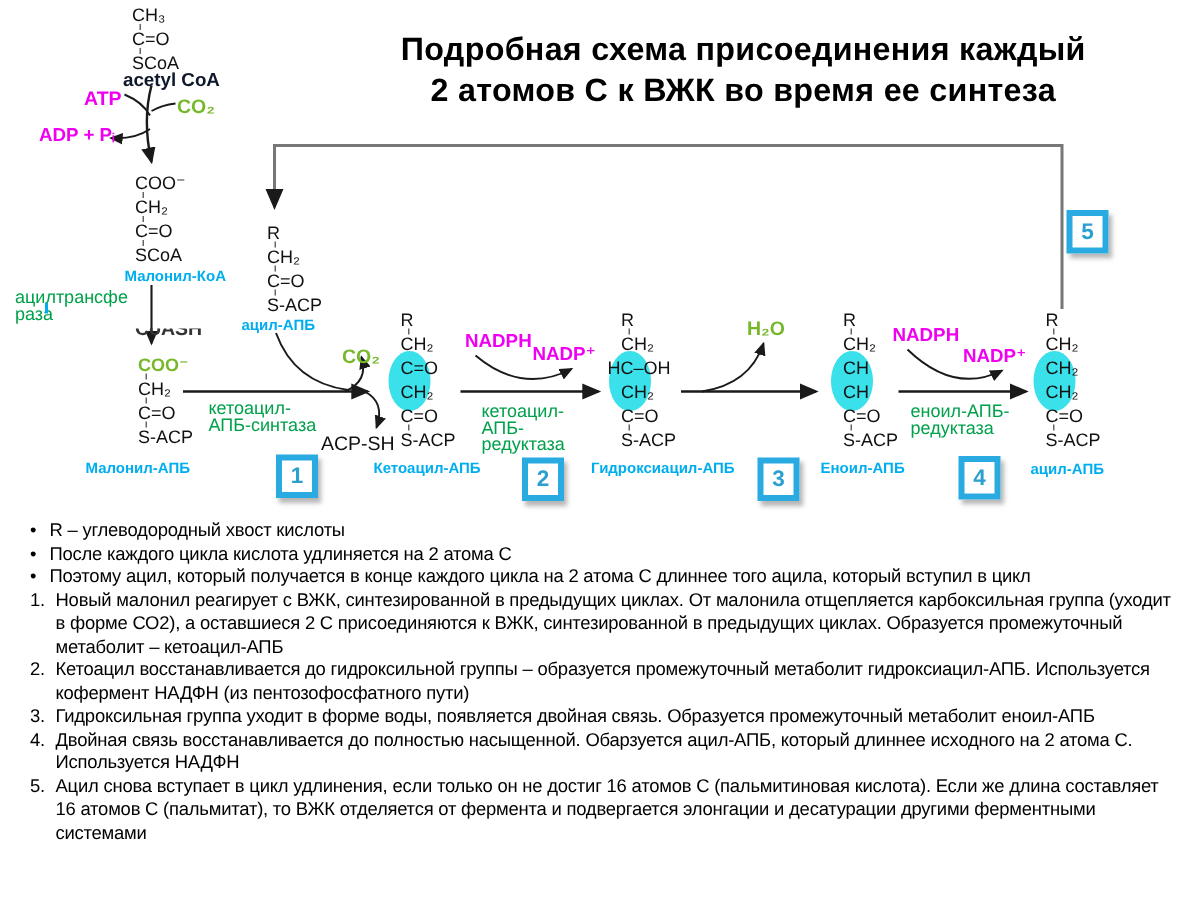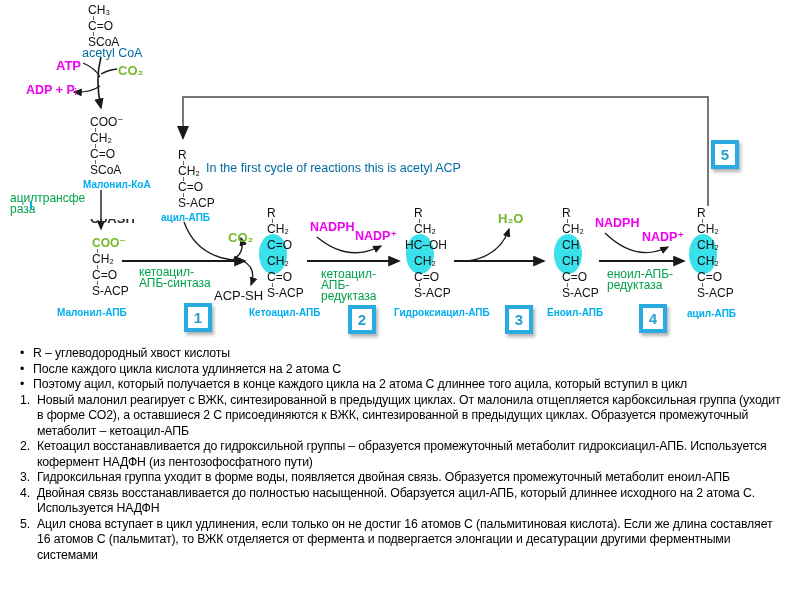--- a/index.html
+++ b/index.html
@@ -16,21 +16,21 @@
   .dbond{height:4px;width:3px;margin-left:3px;border-left:1px solid #111;border-right:1px solid #111;}
   .hl{position:absolute;left:-8px;top:27px;width:28px;height:40px;border-radius:50%;
       background:#3ae0ea;z-index:0;}
   .grn-line{color:#76B82A;font-weight:bold;}
   .shift{margin-left:-9px;}
   
   .cyan{color:#00AEEF;font-weight:bold;font-size:10px;white-space:nowrap;text-align:center;}
   .enz{color:#00A14B;font-weight:normal;font-size:12px;line-height:11px;}
   .grn{color:#76B82A;font-weight:bold;font-size:13px;white-space:nowrap;}
   .mag{color:#F000F0;font-weight:bold;font-size:12.5px;white-space:nowrap;text-align:center;}
-  .red{color:#0369a1;font-weight:normal;font-size:12.5px;white-space:nowrap;text-align:center;}
+  .red{color:#0f172a;font-weight:bold;font-size:12.5px;white-space:nowrap;text-align:center;}
   .blu{color:#2222CC;font-weight:bold;font-style:italic;font-size:12px;line-height:13px;}
   .blk{color:#111;font-size:13px;white-space:nowrap;}
   .badge{position:absolute;z-index:3;width:20px;height:21px;border:4px solid #29ABE2;background:#fff;
          color:#2A9FD0;font-weight:bold;font-size:15px;display:flex;align-items:center;
          justify-content:center;box-shadow:2px 3px 3px rgba(110,110,110,.5);}
   .remnant{position:absolute;z-index:2;left:46px;top:219px;height:7px;overflow:hidden;margin-left:44px;}
   .remnant span{display:block;margin-top:-8px;font-weight:bold;font-size:13px;color:#333;}
   .tick{position:absolute;z-index:2;left:30px;top:202px;width:2px;height:7px;background:#00AEEF;}
   
   .notes{left:20px;top:346px;width:764px;font-size:12.3px;line-height:15.5px;
@@ -69,20 +69,24 @@
 
     <path d="M454,261 H544" fill="none" stroke="#1a1a1a" stroke-width="1.8" marker-end="url(#ah)"></path>
     <path d="M468,261 Q500,256 509,229" fill="none" stroke="#1a1a1a" stroke-width="1.3" marker-end="url(#ah)"></path>
 
     <path d="M599,261 H684" fill="none" stroke="#1a1a1a" stroke-width="1.8" marker-end="url(#ah)"></path>
     <path d="M605,233 Q636,263 668,247" fill="none" stroke="#1a1a1a" stroke-width="1.3" marker-end="url(#ah)"></path>
 
     <path d="M708,206 L708,97 L183,97 L183,138" fill="none" stroke="#777" stroke-width="2" marker-end="url(#ah)"></path>
   </svg>
 
+  <div class="abs title">
+    <div>Подробная схема присоединения каждый</div>
+    <div>2 атомов С к ВЖК во время ее синтеза</div>
+  </div>
 
   <div class="struct" style="left:88px;top:4px">
     <span class="fl">CH₃</span>
     <i class="bond"></i>
     <span class="fl">C=O</span>
     <i class="bond"></i>
     <span class="fl">SCoA</span>
   </div>
   <span class="abs red" style="left:82px;top:46px;font-size:12.5px">acetyl CoA</span>
   <span class="abs mag" style="left:56px;top:58px;font-size:13px">ATP</span>
@@ -118,21 +122,20 @@
 
   <div class="struct" style="left:178px;top:149px">
     <span class="fl">R</span>
     <i class="bond"></i>
     <span class="fl">CH₂</span>
     <i class="bond"></i>
     <span class="fl">C=O</span>
     <i class="bond"></i>
     <span class="fl">S-ACP</span>
   </div>
-  <span class="abs red" style="left:206px;top:161px">In the first cycle of reactions this is acetyl ACP</span>
   <span class="abs cyan" style="left:161px;top:212px">ацил-АПБ</span>
 
   <span class="abs grn" style="left:228px;top:230px">CO₂</span>
   <span class="abs blk" style="left:214px;top:288px">ACP-SH</span>
   <span class="abs enz" style="left:139px;top:267px;width:76px">кетоацил-АПБ-синтаза</span>
 
   <div class="struct" style="left:267px;top:207px">
     <i class="hl"></i>
     <span class="fl">R</span>
     <i class="bond"></i>

